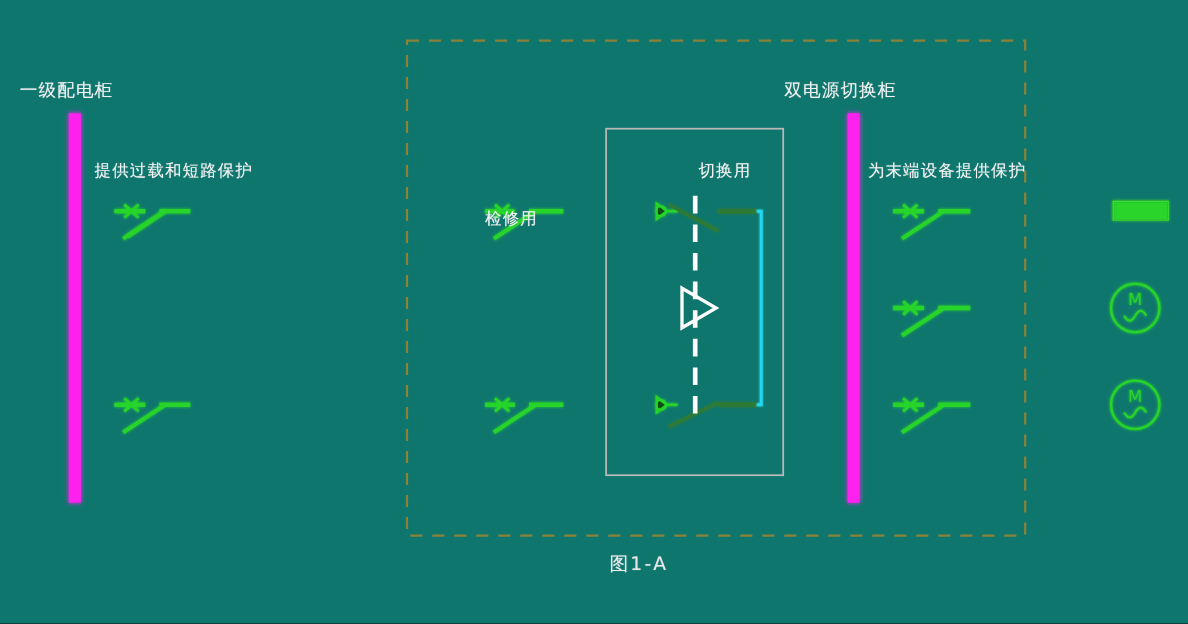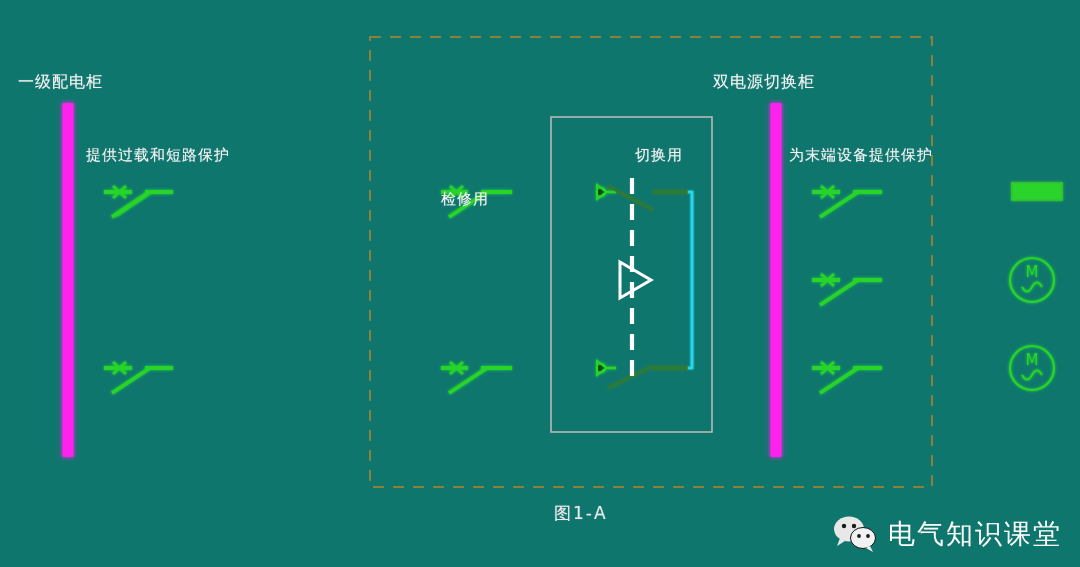--- a/index.html
+++ b/index.html
@@ -226,27 +226,14 @@
   <div class="lbl lbl-fn" style="left:441px; top:148px;margin-top:44px;">检修用</div>
 
   <div class="lbl lbl-fn" style="left:607px; top:148px;margin-left:28px;">切换用</div>
 
   <div class="lbl lbl-cabinet" style="left:713px; top:74px;">双电源切换柜</div>
 
   <div class="lbl lbl-fn" style="left:789px; top:148px;">为末端设备提供保护</div>
 
   <div class="lbl lbl-caption" style="left:554px; top:505px;">图1-A</div>
 
-  <div id="watermark">
-    <svg class="wechat-glyph" width="46" height="38" viewBox="0 0 46 38">
-      <ellipse cx="17" cy="14" rx="15" ry="12.5" fill="#e8e8e8"></ellipse>
-      <path d="M8 23 L5 31 L13 26 Z" fill="#e8e8e8"></path>
-      <circle cx="12" cy="11" r="2.2" fill="#1a1a1a"></circle>
-      <circle cx="22" cy="11" r="2.2" fill="#1a1a1a"></circle>
-      <ellipse cx="31" cy="23" rx="12.5" ry="10.5" fill="#f2f2f2" stroke="#111" stroke-width="1"></ellipse>
-      <path d="M38 31 L41 37 L34 33 Z" fill="#f2f2f2"></path>
-      <circle cx="27" cy="21" r="1.9" fill="#1a1a1a"></circle>
-      <circle cx="36" cy="21" r="1.9" fill="#1a1a1a"></circle>
-    </svg>
-    <div class="wm-text">电气知识课堂</div>
-  </div>
 
 </div>
 
 </body></html>

